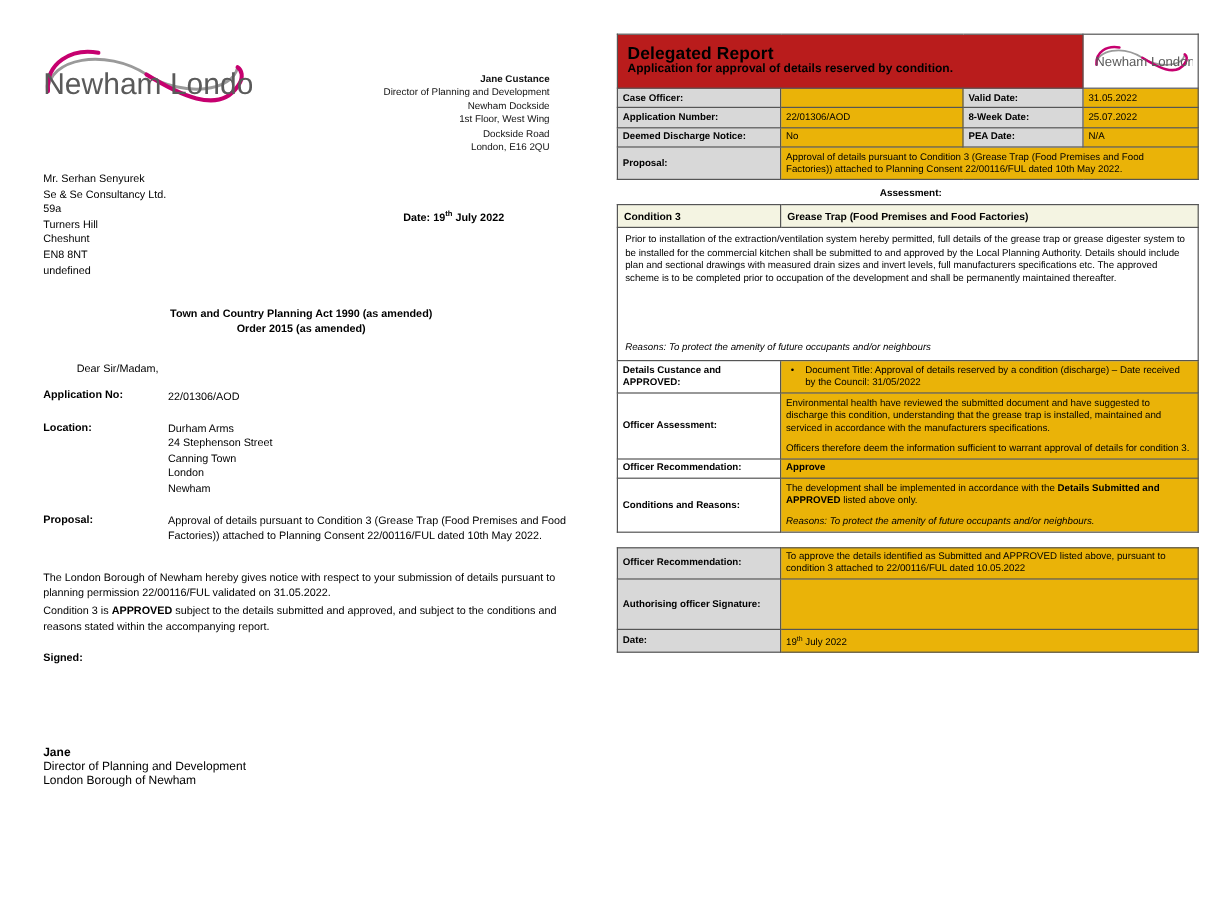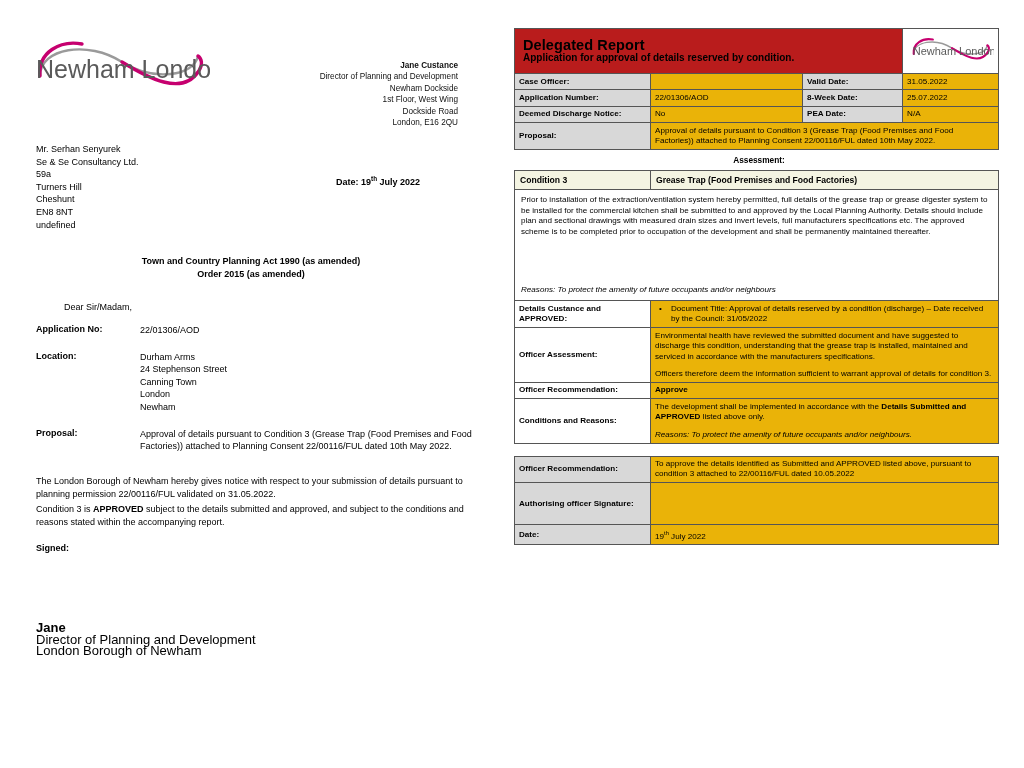--- a/index.html
+++ b/index.html
@@ -50,21 +50,21 @@
 
   .para {
     position: absolute; left: 36px; width: 430px;
     font-size: 9px; line-height: 12.6px;
   }
   .para-1 { top: 475px; }
   .para-2 { top: 503px; }
   .signed { position: absolute; left: 36px; top: 543px; font-size: 9px; font-weight: bold; }
   .sig-block {
     position: absolute; left: 36px; top: 622px;
-    font-size: 13px; line-height: 11.6px;
+    font-size: 10px; line-height: 11.6px;
   }
   .sig-block .nm { font-weight: bold; }
 
   
   .report { position: absolute; left: 514px; top: 28px; width: 484px; }
 
   table.rpt {
     width: 484px; border-collapse: collapse;
     table-layout: fixed;
     font-size: 8.1px;

